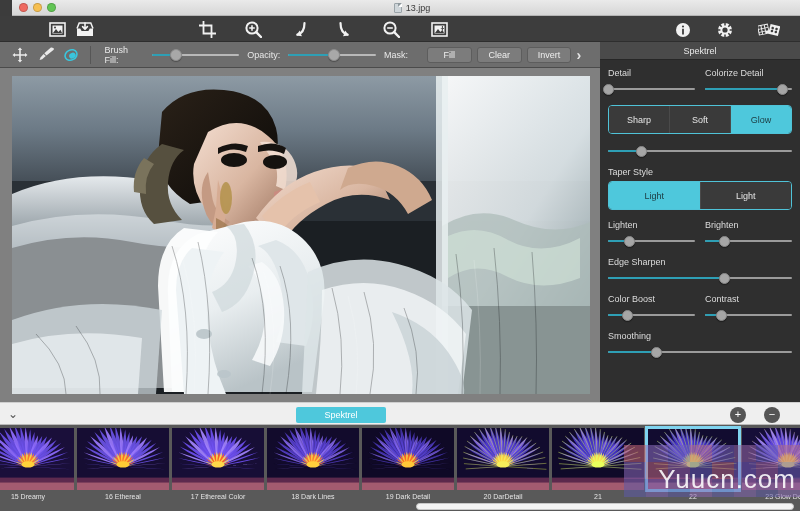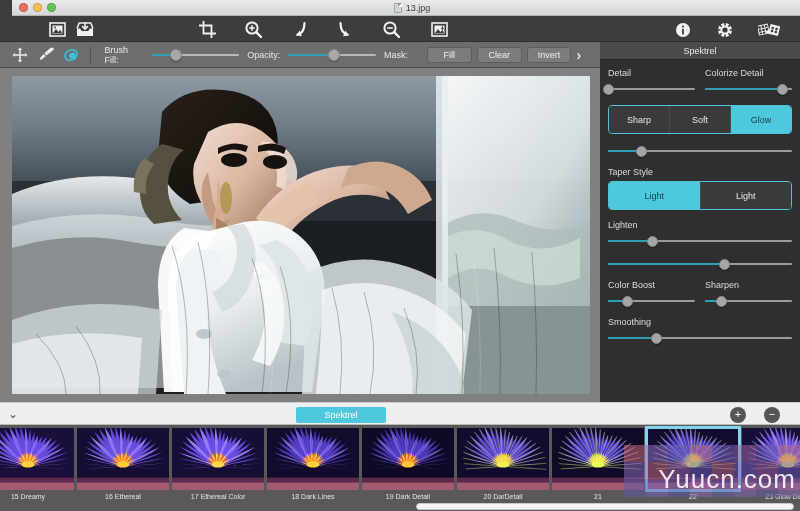--- a/index.html
+++ b/index.html
@@ -462,39 +462,48 @@
 
       <div class="row2">
         <div class="half">
           <div class="ctl-label">Lighten</div>
           <div class="pslider">
             <div class="track"></div>
             <div class="fill" style="width: 24%;"></div>
             <div class="knob" style="left: calc(24% - 5px);"></div>
           </div>
         </div>
+        <div class="half">
+          <div class="ctl-label">Brighten</div>
+          <div class="pslider">
+            <div class="track"></div>
+            <div class="fill" style="width: 22%;"></div>
+            <div class="knob" style="left: calc(22% - 5px);"></div>
+          </div>
+        </div>
       </div>
 
+      <div class="ctl-label">Edge Sharpen</div>
       <div class="pslider">
         <div class="track"></div>
         <div class="fill" style="width: 63%;"></div>
         <div class="knob" style="left: calc(63% - 5px);"></div>
       </div>
 
       <div class="row2">
         <div class="half">
           <div class="ctl-label">Color Boost</div>
           <div class="pslider">
             <div class="track"></div>
             <div class="fill" style="width: 22%;"></div>
             <div class="knob" style="left: calc(22% - 5px);"></div>
           </div>
         </div>
         <div class="half">
-          <div class="ctl-label">Sharpen</div>
+          <div class="ctl-label">Contrast</div>
           <div class="pslider">
             <div class="track"></div>
             <div class="fill" style="width: 18%;"></div>
             <div class="knob" style="left: calc(18% - 5px);"></div>
           </div>
         </div>
       </div>
 
       <div class="ctl-label">Smoothing</div>
       <div class="pslider">

